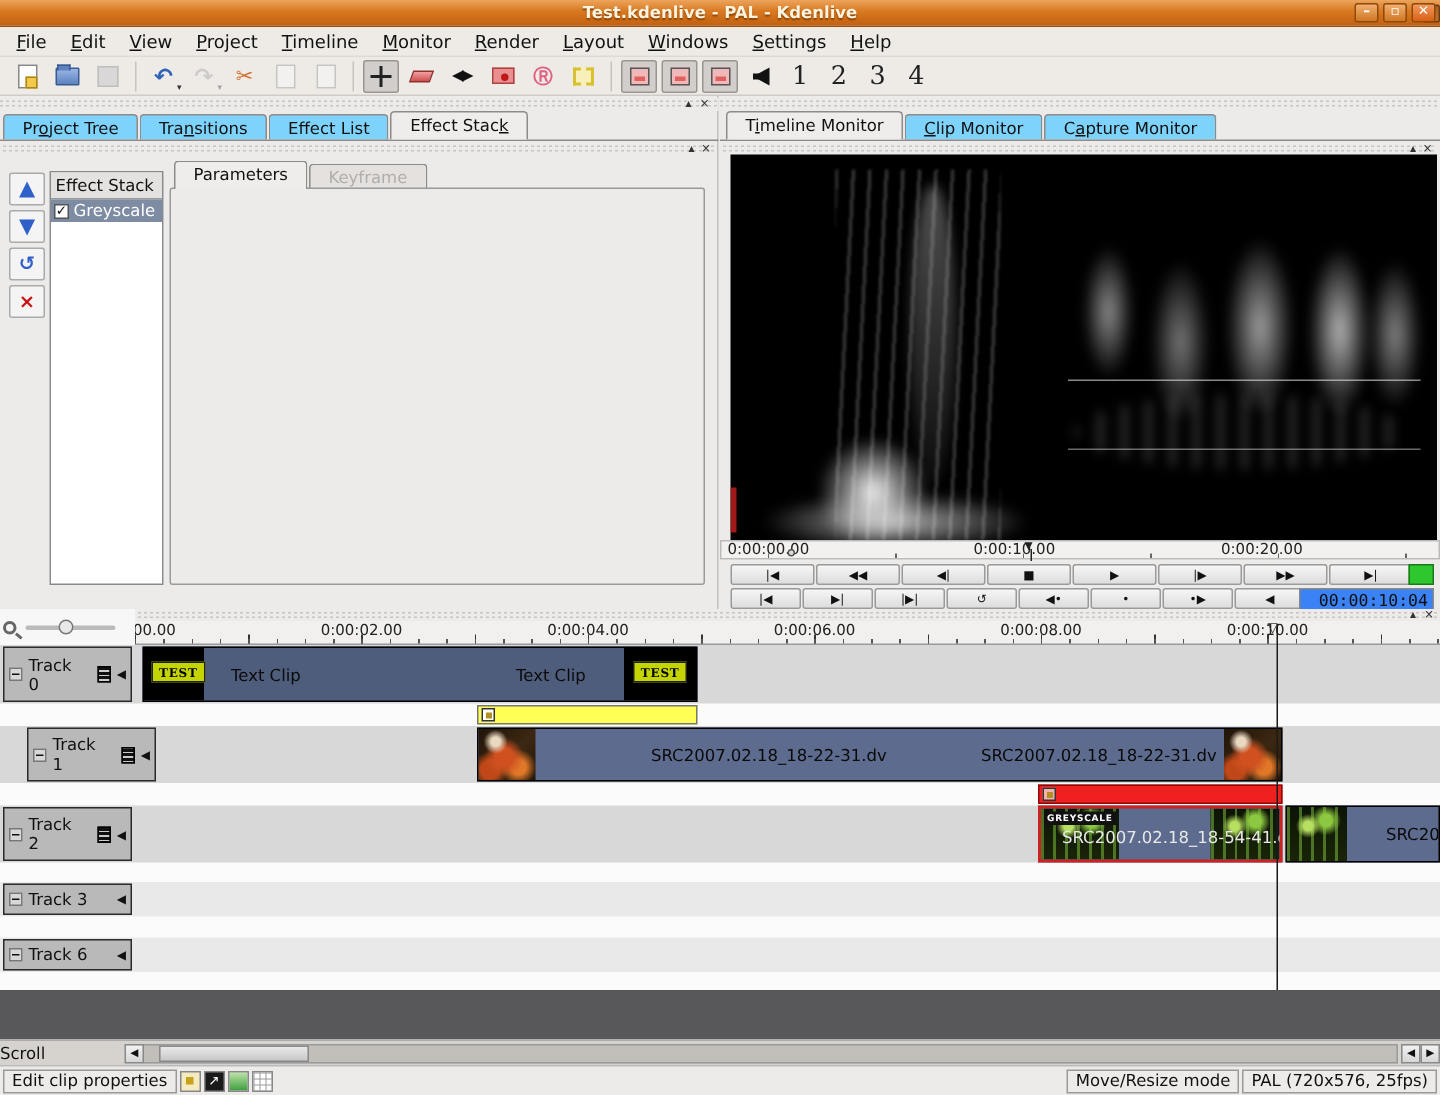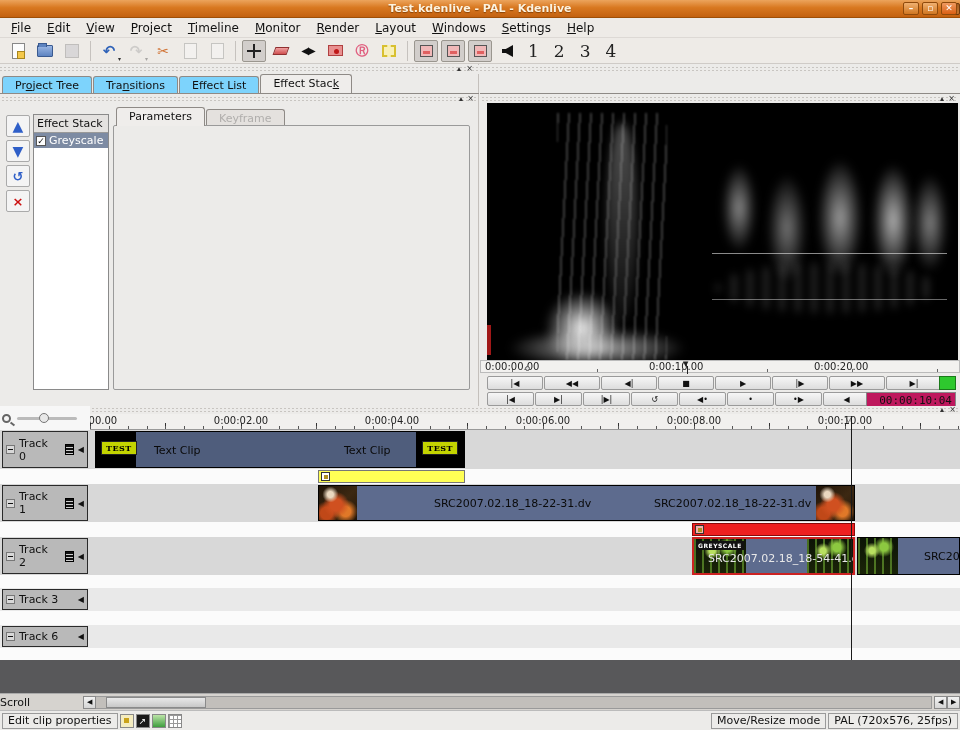--- a/index.html
+++ b/index.html
@@ -96,21 +96,21 @@
   .mon-rlabel { position:absolute; top:0px; color:#222; }
   #mon-playhead { position:absolute; left:202px; top:0; width:9px; height:13px; }
   #mon-playhead .tri { font-size:7px; color:#222; position:absolute; left:0; top:-1px; }
   #mon-playhead .stem { position:absolute; left:4px; top:5px; width:1px; height:8px; background:#222; }
   #mon-zone { position:absolute; left:44px; top:5px; width:5px; height:5px; border:1px solid #555; border-radius:50%; background:#ddd; }
   .transport { position:absolute; left:7px; display:flex; gap:1px; }
   .pbtn { height:14px; border:1px solid #9a9a9a; border-radius:2px; background:linear-gradient(#f6f6f6,#ddd);
     font-size:8px; display:flex; align-items:center; justify-content:center; color:#111; }
   .row1 .pbtn { width:56px; } .row2 .pbtn { width:47px; }
   #rec-ind { position:absolute; left:459px; width:17px; height:14px; background:#2ec82e; border:1px solid #1a7a1a; }
-  #timecode { position:absolute; left:386px; width:90px; height:15px; background:#be185d; border:1px solid #888;
+  #timecode { position:absolute; left:386px; width:90px; height:15px; background:#3b82f6; border:1px solid #888;
     font-family:"DejaVu Sans Mono", monospace; font-size:11px; text-align:right; padding:1px 3px 0 0; }
 
   
   #timeline { position:absolute; left:0; top:406px; width:960px; height:287px; background:#f7f7f7; }
   #tl-ruler { position:absolute; left:0; top:8px; width:960px; height:16px; background:#f1f0ee; border-bottom:1px solid #999; overflow:hidden; }
   #tl-ticks { position:absolute; left:90px; top:0; width:870px; height:16px;
     background-image:repeating-linear-gradient(90deg,#555 0 1px,transparent 1px 18.875px),repeating-linear-gradient(90deg,#333 0 1px,transparent 1px 75.5px);
     background-size:100% 4px,100% 7px; background-position:left bottom,left bottom; background-repeat:no-repeat; }
   .tl-rlabel { position:absolute; top:1px; font-size:10px; color:#222; transform:translateX(-50%); }
   #tl-corner { position:absolute; left:0; top:0px; width:90px; height:24px; background:#f7f7f7; z-index:5; display:flex; align-items:center; }
@@ -298,20 +298,25 @@
     <div class="tabrow" id="param-tabs">
       <div class="tab active">Parameters</div>
       <div class="tab disabled">Keyframe</div>
     </div>
     <div id="param-box"></div>
   </div>
 </div>
 
 <div id="monitor-panel">
   <div class="dockstrip" style="left:0; top:1px; width:480px;"></div>
+  <div class="tabrow" style="left:4px; top:10px;">
+    <div class="tab active">T<u>i</u>meline Monitor</div>
+    <div class="tab"><u>C</u>lip Monitor</div>
+    <div class="tab">C<u>a</u>pture Monitor</div>
+  </div>
   <div style="position:absolute; left:0; top:29px; width:480px; height:1px; background:#8e8a86;"></div>
   <div class="dockstrip" style="left:2px; top:31px; width:476px;">
     <span class="dockctl" style="right:14px;">▴</span>
     <span class="dockctl" style="right:3px;">×</span>
   </div>
 
   <div id="video">
     <div id="streaks"></div>
     <div class="blob" style="left:55px; top:190px; width:80px; height:70px; background:radial-gradient(circle,rgba(255,255,255,.95),rgba(255,255,255,0) 70%);"></div>
     <div class="blob" style="left:20px; top:225px; width:180px; height:40px; background:radial-gradient(ellipse,rgba(255,255,255,.7),rgba(255,255,255,0) 70%);"></div>
@@ -393,21 +398,21 @@
     <div class="lane a" style="top:158px; height:23px;"></div>
     <div class="lane a" style="top:195px; height:23px;"></div>
 
     <div class="thead" style="top:1px; height:37px;">
       <div class="collapse"></div>
       <span>Track 0</span>
         <span class="spring"></span>
       <div class="film"></div>
         <span class="spk">◀</span>
     </div>
-    <div class="thead" style="top:55px; height:36px;">
+    <div class="thead" style="top:55px; height:36px;margin-left:16px;">
       <div class="collapse"></div>
       <span>Track 1</span>
         <span class="spring"></span>
       <div class="film"></div>
         <span class="spk">◀</span>
     </div>
     <div class="thead" style="top:108px; height:36px;">
       <div class="collapse"></div>
       <span>Track 2</span>
         <span class="spring"></span>

